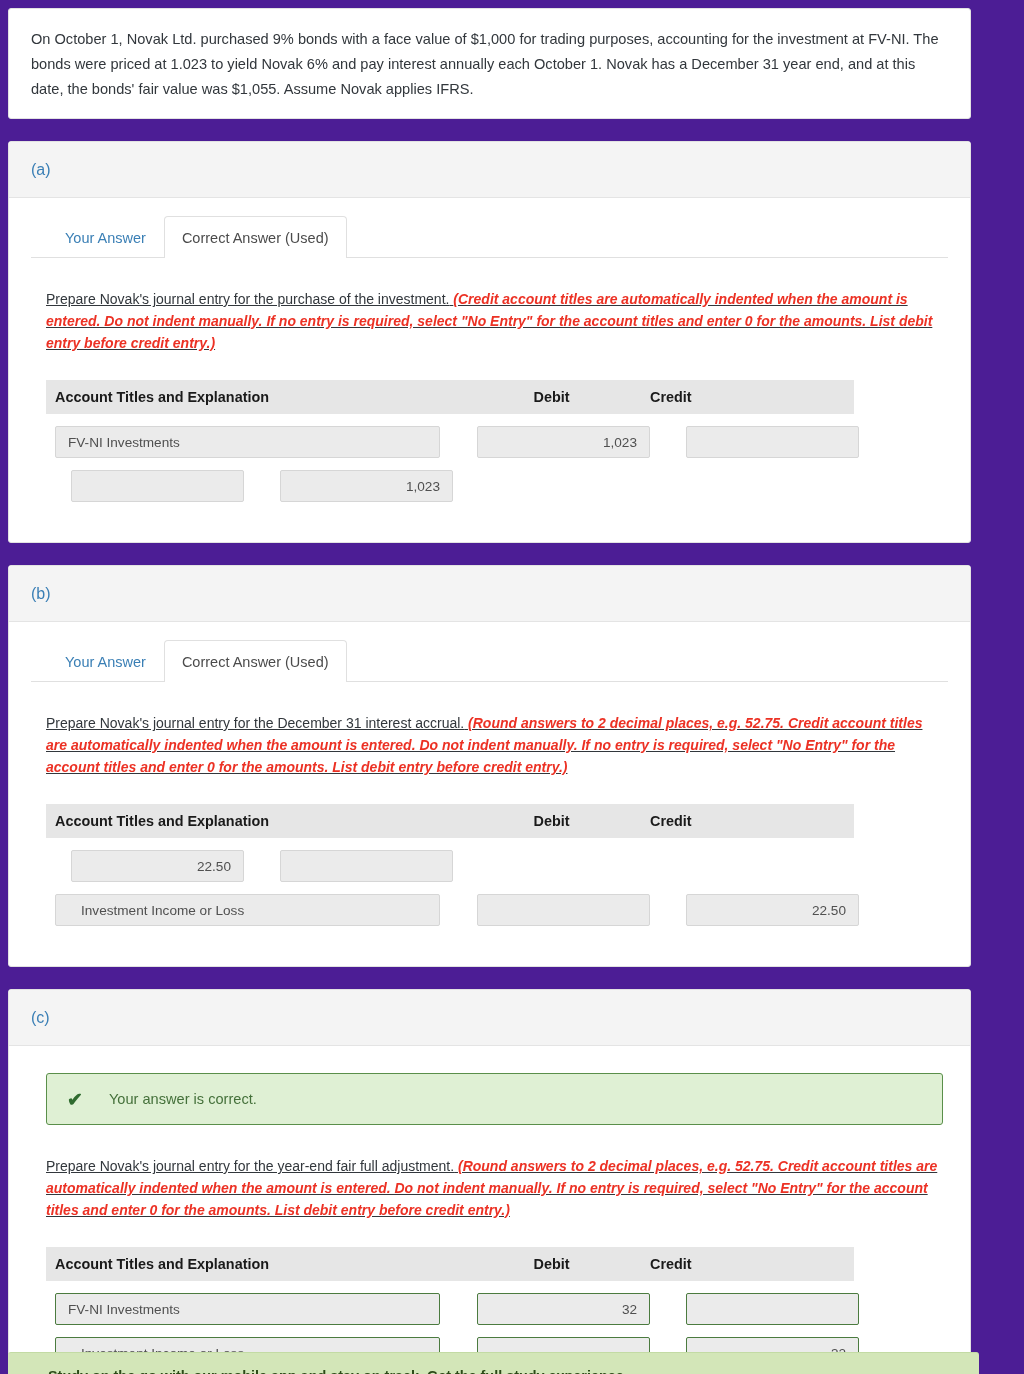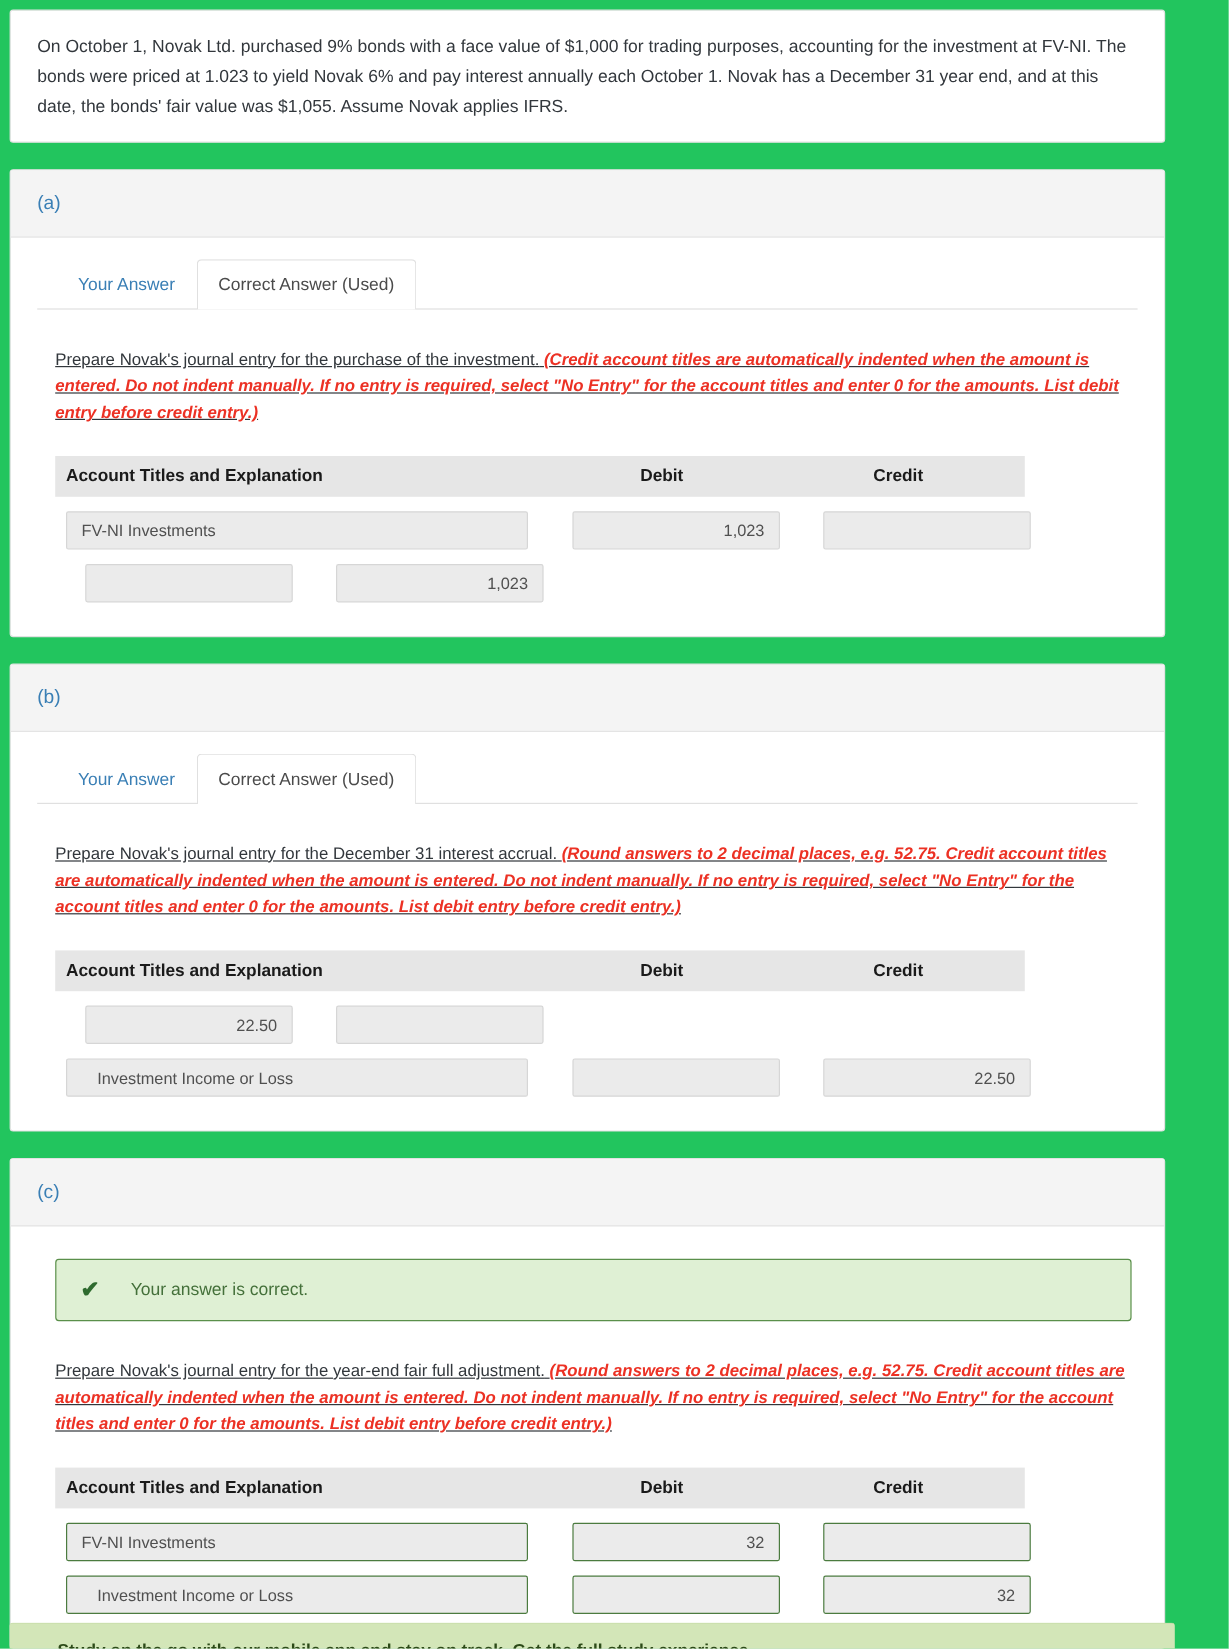--- a/index.html
+++ b/index.html
@@ -7,21 +7,21 @@
   html, body {
     margin: 0; padding: 0;
     width: 1024px; height: 1374px;
     background: #f7f7f7;
     font-family: "Liberation Sans", sans-serif;
     overflow: hidden;
   }
   .page {
     position: relative;
     width: 1024px; height: 1374px;
-    background: #22c55e;
+    background: #4c1d95;
     padding: 8px 70px 0 8px;
   }
 
   
   .card {
     background: #ffffff;
     border: 1px solid #e2e2e2;
     border-radius: 3px;
     margin-bottom: 22px;
   }
@@ -88,35 +88,35 @@
     padding: 0 4px 0 15px;
     text-decoration: underline;
   }
   .prompt .hint {
     color: #ec3124;
     font-style: italic;
     font-weight: bold;
   }
 
   
-  .jtable { margin: 26px 0 0 15px; width: 808px; }
+  .jtable { margin: 26px 0 12px 15px; width: 808px; }
   .jhead {
     display: flex;
     background: #e6e6e6;
     height: 34px;
     align-items: center;
   }
   .jhead .th {
     font-size: 14.4px;
     font-weight: bold;
     color: #1a1a1a;
   }
   .th-account { width: 407px; padding-left: 9px; }
   .th-debit   { width: 197px; text-align: center; }
-  .th-credit  { width: 197px; text-align: center; }
+  .th-credit  { width: 197px; text-align: left; }
 
   .jrow {
     display: flex;
     align-items: center;
     margin-top: 12px;
     gap: 12px;
   }
   .cell-account { width: 407px; padding-left: 9px; }
   .cell-debit   { width: 197px; padding-left: 25px; }
   .cell-credit  { width: 197px; padding-left: 25px; }

